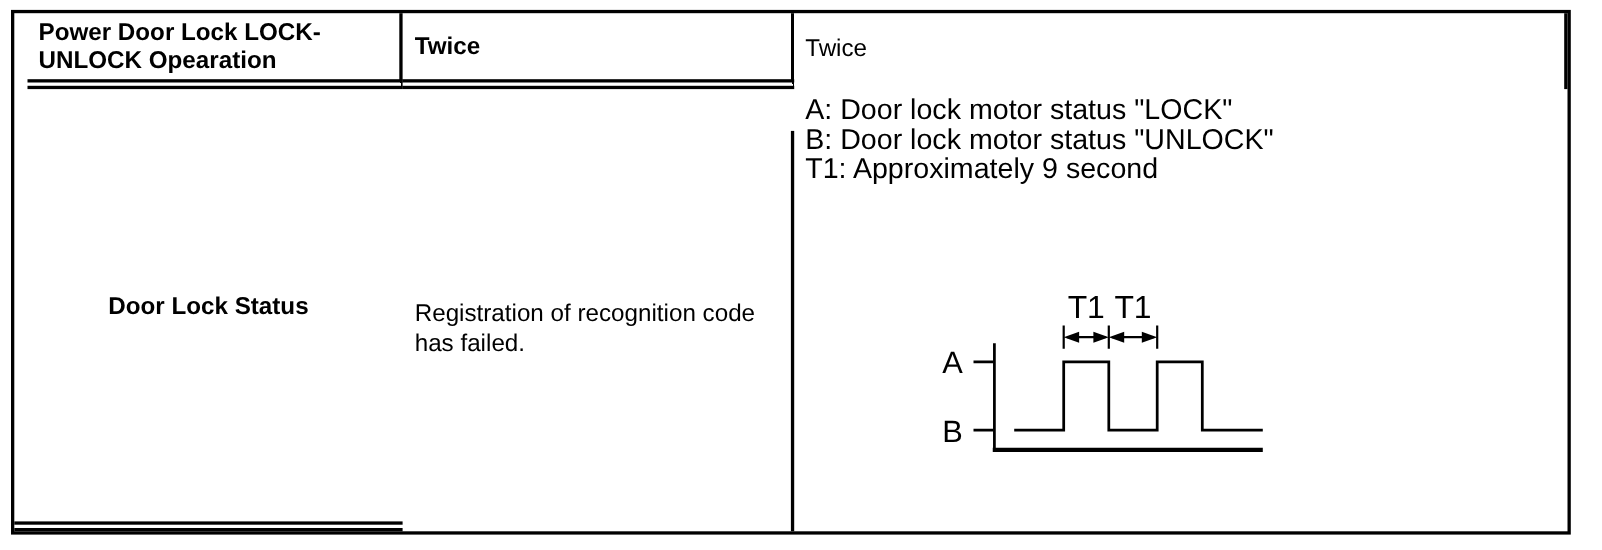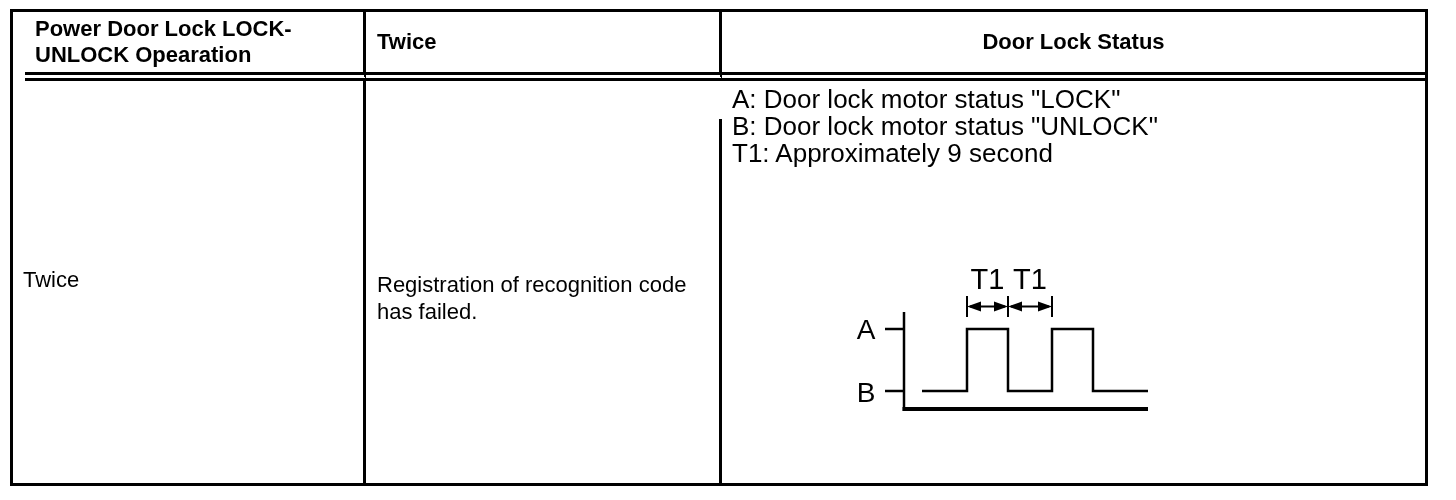--- a/index.html
+++ b/index.html
@@ -88,26 +88,26 @@
 
 <div class="canvas">
   <div class="doc-table">
 
     <div class="cell hcell left col1">
       <span>Power Door Lock LOCK-UNLOCK Opearation</span>
     </div>
     <div class="cell hcell c2 col2">
       <span>Twice</span>
     </div>
+    <div class="cell bcell col1">
+      <span>Twice</span>
+    </div>
+
     <div class="cell hcell center col3">
       <span>Door Lock Status</span>
-    </div>
-
-    <div class="cell bcell col1">
-      <span>Twice</span>
     </div>
     <div class="cell bcell col2">
       <span>Registration of recognition code has failed.</span>
     </div>
     <div class="cell bcell col3">
 
       <div class="legend">
         <div>A: Door lock motor status "LOCK"</div>
         <div>B: Door lock motor status "UNLOCK"</div>
         <div>T1: Approximately 9 second</div>

